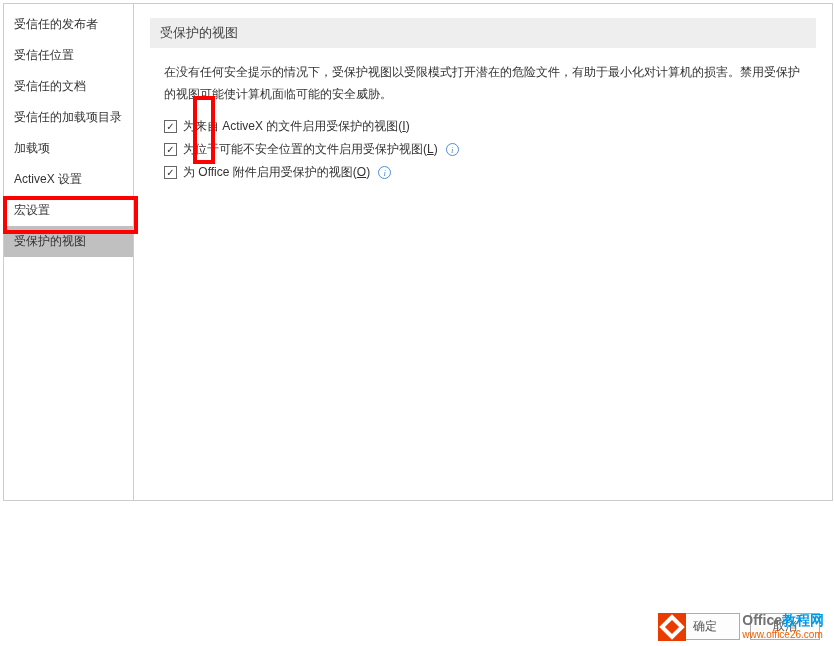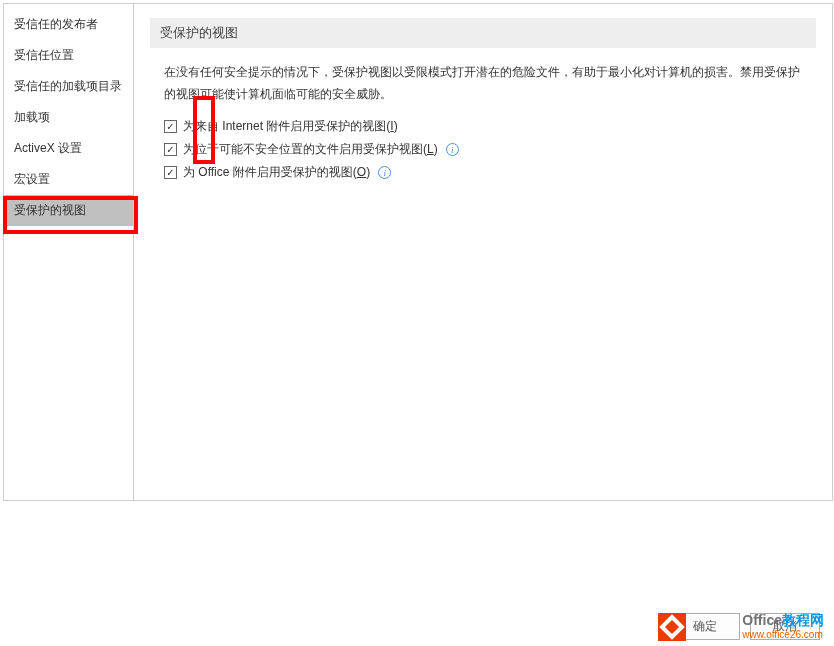--- a/index.html
+++ b/index.html
@@ -163,35 +163,36 @@
     .wm-line1 .orange { color: #737373; }
     .wm-line2 { color: #eb6100; font-size: 10px; font-weight: normal; }
   </style>
 </head>
 <body>
 
 <div class="container">
   <div class="sidebar">
     <div class="sidebar-item">受信任的发布者</div>
     <div class="sidebar-item">受信任位置</div>
+    <div class="sidebar-item">受信任的文档</div>
     <div class="sidebar-item">受信任的加载项目录</div>
     <div class="sidebar-item">加载项</div>
     <div class="sidebar-item">ActiveX 设置</div>
     <div class="sidebar-item">宏设置</div>
     <div class="sidebar-item selected">受保护的视图</div>
   </div>
 
   <div class="content">
     <div class="section-header">受保护的视图</div>
     <div class="description">在没有任何安全提示的情况下，受保护视图以受限模式打开潜在的危险文件，有助于最小化对计算机的损害。禁用受保护的视图可能使计算机面临可能的安全威胁。</div>
 
     <div class="checkbox-row">
       <span class="checkbox checked"></span>
       <span>
-        <span>为来自 Internet 附件启用受保护的视图(</span><span class="mnemonic">I</span><span>)</span>
+        <span>为来自 ActiveX 的文件启用受保护的视图(</span><span class="mnemonic">I</span><span>)</span>
       </span>
     </div>
 
     <div class="checkbox-row">
       <span class="checkbox checked"></span>
       <span>
         <span>为位于可能不安全位置的文件启用受保护视图(</span><span class="mnemonic">L</span><span>)</span>
       </span>
       <span class="info-icon"></span>
     </div>

